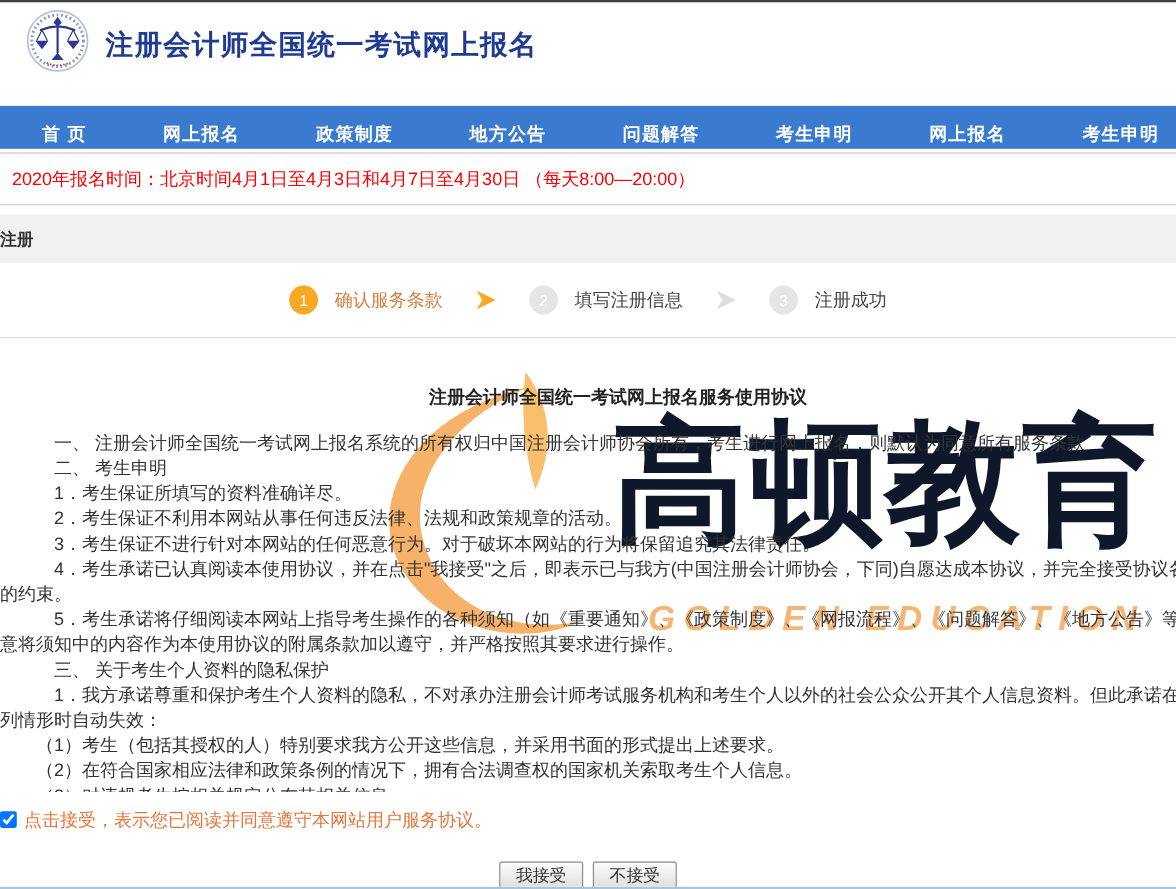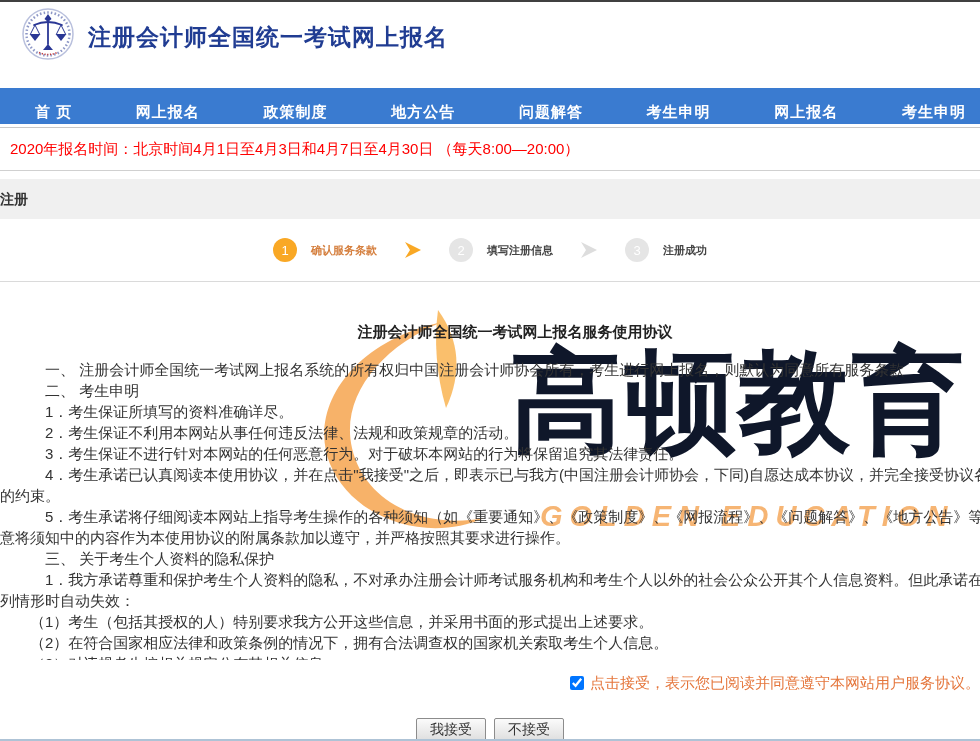--- a/index.html
+++ b/index.html
@@ -30,21 +30,21 @@
                              font-size:14px; font-weight:bold; color:#333; }
 
   
   .steps { height:63px; border-bottom:1px solid #dadada; display:flex; align-items:center;
            justify-content:center; gap:26px; background:#fff; }
   .step { display:flex; align-items:center; gap:14px; }
   .step-circle { display:inline-flex; width:24px; height:24px; border-radius:50%;
                  align-items:center; justify-content:center; font-size:13px; color:#fff;
                  background:#e5e5e5; }
   .step.active .step-circle { background:#f9a825; }
-  .step-label { font-size:11px; color:#444;font-weight:bold; }
+  .step-label { font-size:15px; color:#444; }
   .step.active .step-label { color:#d57f3e; }
   .step-arrow { width:20px; height:16px; }
   .step-arrow.orange { color:#f9a825; }
   .step-arrow.gray { color:#ddd; }
 
   
   .agreement { position:relative; height:378px; overflow:hidden; background:#fff; }
   .agreement-inner { position:relative; width:1030px; padding-top:40px; z-index:1; }
   .agreement-title { text-align:center; font-size:15px; font-weight:bold; color:#222;
                      line-height:20px; margin-bottom:17px; position:relative; z-index:1; }
@@ -56,21 +56,21 @@
   .watermark { position:absolute; left:292px; top:20px; width:760px; height:260px; z-index:0;
                pointer-events:none; }
   .wm-swoosh { position:absolute; left:0; top:8px; }
   .wm-cn { position:absolute; left:218px; top:44px; font-size:112px; font-weight:bold;
            color:#0f172a; letter-spacing:2px; white-space:nowrap; line-height:1; }
   .wm-en { position:absolute; left:248px; top:198px; font-size:29px; font-weight:bold;
            font-style:italic; color:rgba(243,156,70,0.75); letter-spacing:7px; white-space:nowrap; }
 
   
   .accept-row { margin-top:12px; height:22px; display:flex; align-items:center;
-                justify-content:flex-end; gap:6px; }
+                justify-content:flex-start; gap:6px; }
   .accept-row input { width:14px; height:14px; }
   .accept-label { color:#e5763c; font-size:15px; }
 
   
   .button-row { margin-top:24px; display:flex; justify-content:center; gap:8px; }
   .sys-btn { font-size:14px; color:#333; padding:2px 13px; height:23px;
              background:linear-gradient(#fbfbfb,#dfdfdf); border:1px solid #8c8c8c;
              border-radius:2px; cursor:pointer; font-family:inherit; }
 </style>
 </head>

